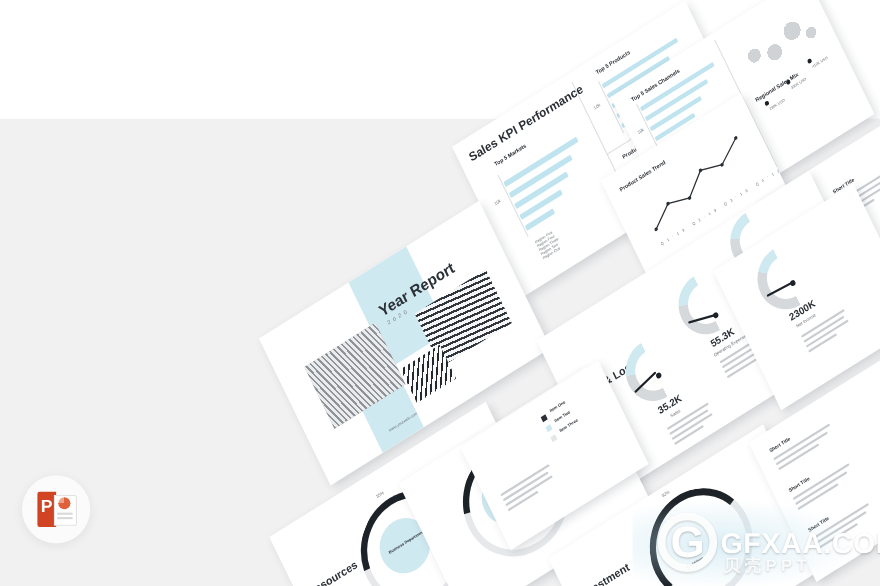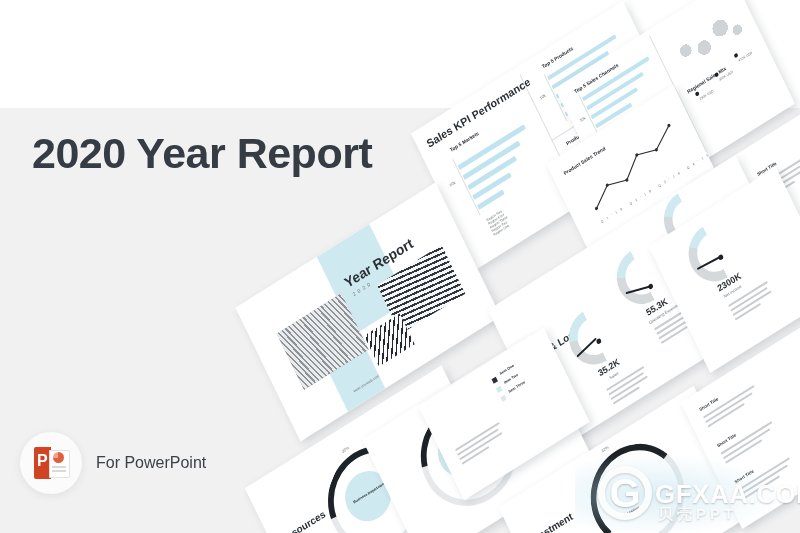--- a/index.html
+++ b/index.html
@@ -424,34 +424,32 @@
         <div class="lorem" style="left:14px;top:104px;width:60px;">
           <i style="width:100%"></i>
             <i style="width:92%"></i>
             <i style="width:72%"></i>
         </div>
       </div>
     </div>
 
   </div>
 
-  <div class="headline">2020 Year Report</div>
 
   <div class="ppt-badge">
     <div class="ppt-disc">
       <div class="ppt-mark">
         <div class="ppt-left"></div>
         <div class="ppt-right"></div>
         <div class="ppt-p">P</div>
         <div class="ppt-pie"></div>
         <div class="ppt-l1"></div>
         <div class="ppt-l2"></div>
       </div>
     </div>
-    <div class="ppt-text">For PowerPoint</div>
   </div>
 
   <div class="wm-halo"></div>
   <div class="wm wm-g"></div>
   <div class="wm-gtxt">G</div>
   <div class="wm-main">GFXAA.COM</div>
   <div class="wm-sub">贝壳PPT</div>
 
 </div>
 

